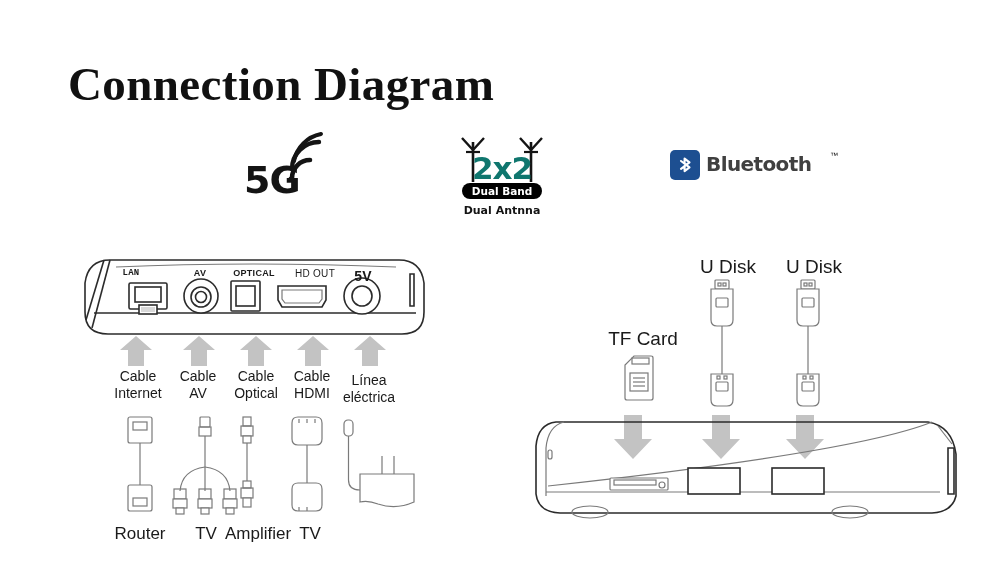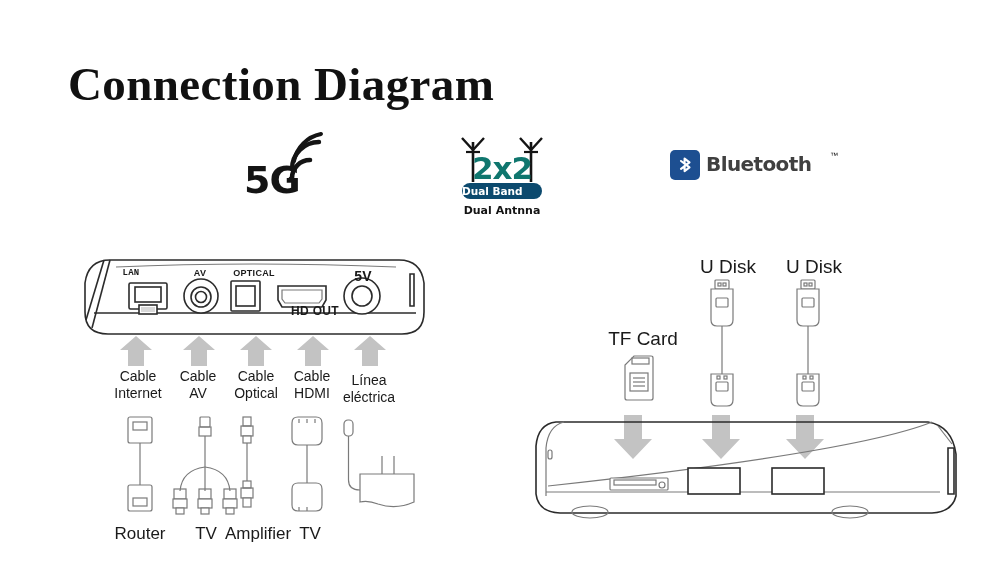--- a/index.html
+++ b/index.html
@@ -31,22 +31,22 @@
   #badge-5g svg{position:absolute;left:44px;top:0px;}
 
   #badge-2x2{left:452px;top:136px;width:100px;height:76px;}
   #badge-2x2 .twotext{
     position:absolute;left:13px;top:14px;width:74px;text-align:center;
     font-weight:bold;font-size:31px;color:#0f766e;
     font-family:"DejaVu Sans", sans-serif;letter-spacing:-1px;
   }
   #badge-2x2 .pill{
     position:absolute;left:10px;top:47px;width:80px;height:16px;
-    background:#0c4a6e;border-radius:9px;color:#ffffff;
-    font-size:10.5px;font-weight:bold;text-align:left;line-height:16px;
+    background:#000000;border-radius:9px;color:#ffffff;
+    font-size:10.5px;font-weight:bold;text-align:center;line-height:16px;
     font-family:"DejaVu Sans", sans-serif;
   }
   #badge-2x2 .sub{
     position:absolute;left:0px;top:68px;width:100px;text-align:center;
     font-size:11px;font-weight:bold;color:#141414;
     font-family:"DejaVu Sans", sans-serif;
   }
   #badge-2x2 svg.ant{position:absolute;top:0;}
 
   #badge-bt{left:670px;top:150px;height:34px;}
@@ -162,21 +162,21 @@
 
     <g>
       <circle class="ln fillwhite" cx="282" cy="46" r="18"></circle>
       <circle class="ln fillwhite" cx="282" cy="46" r="10" stroke-width="1.4"></circle>
     </g>
   </svg>
 
   <div class="lbl abs" style="left:105px;top:268px;width:52px;font-size:9px;font-weight:bold;letter-spacing:0.3px;font-family:Liberation Mono, monospace;">LAN</div>
   <div class="lbl abs" style="left:177px;top:268px;width:46px;font-size:9px;font-weight:bold;letter-spacing:0.3px;">AV</div>
   <div class="lbl abs" style="left:224px;top:268px;width:60px;font-size:9px;font-weight:bold;letter-spacing:0.3px;">OPTICAL</div>
-  <div class="lbl abs" style="left:284px;top:268px;width:62px;font-size:12px;font-weight:bold;letter-spacing:0.3px;margin-top:36px;">HD OUT</div>
+  <div class="lbl abs" style="left:284px;top:268px;width:62px;font-size:10px;font-weight:normal;letter-spacing:0.3px;">HD OUT</div>
   <div class="lbl abs" style="left:340px;top:268px;width:46px;font-size:14px;font-weight:bold;letter-spacing:0.3px;">5V</div>
 
   <svg class="abs" style="left:100px;top:336px;" width="300" height="30" viewBox="0 0 300 30">
     <g class="arrow">
       <path d="M28 30 L28 14 L20 14 L36 0 L52 14 L44 14 L44 30 Z"></path>
       <path d="M91 30 L91 14 L83 14 L99 0 L115 14 L107 14 L107 30 Z"></path>
       <path d="M148 30 L148 14 L140 14 L156 0 L172 14 L164 14 L164 30 Z"></path>
       <path d="M205 30 L205 14 L197 14 L213 0 L229 14 L221 14 L221 30 Z"></path>
       <path d="M262 30 L262 14 L254 14 L270 0 L286 14 L278 14 L278 30 Z"></path>
     </g>

